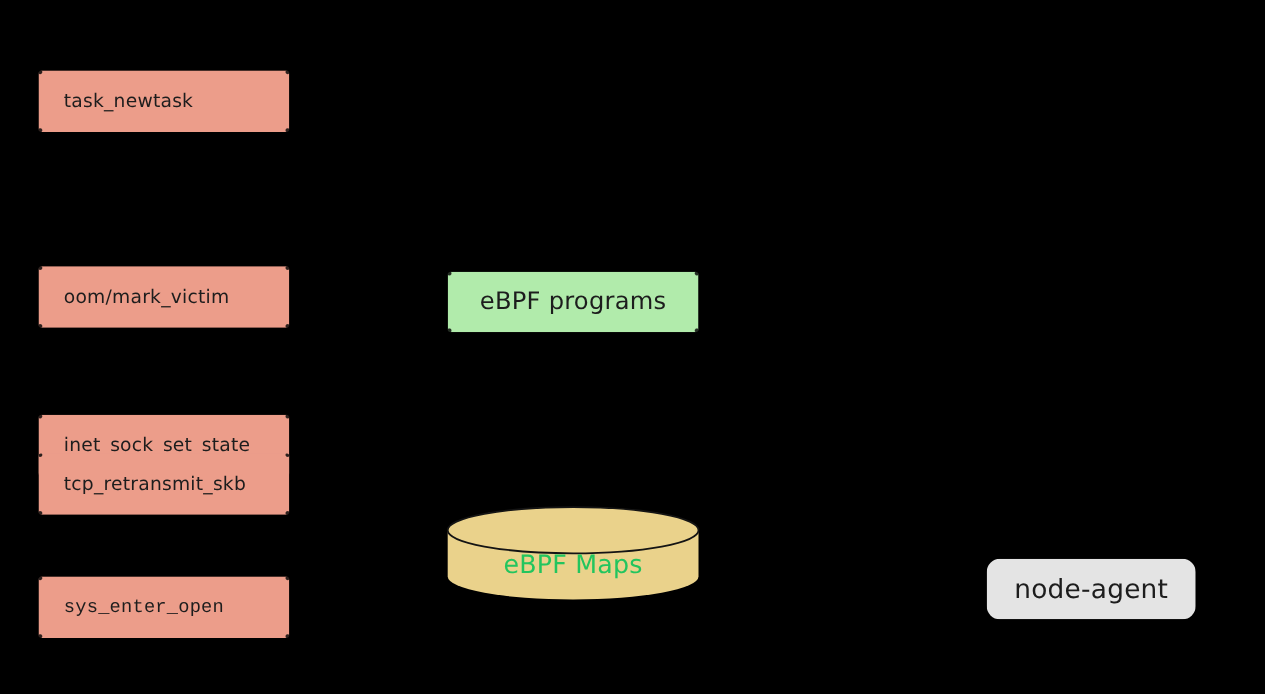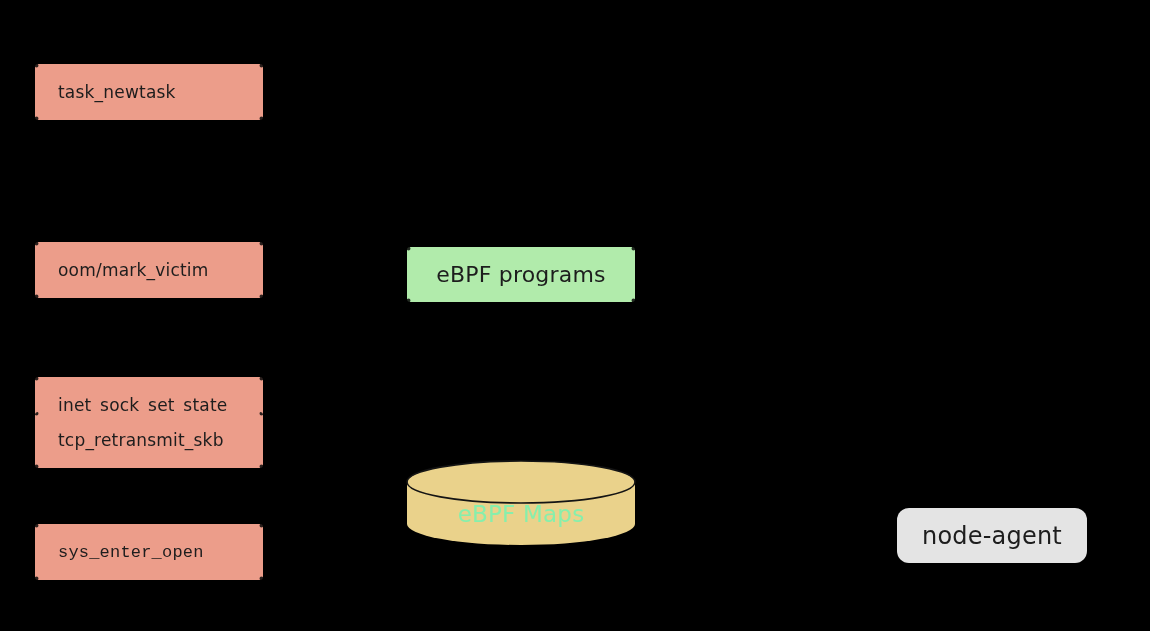--- a/index.html
+++ b/index.html
@@ -75,21 +75,21 @@
     left: 405px;
     top: 494px;
     width: 232px;
     height: 40px;
     display: flex;
     align-items: center;
     justify-content: center;
     font-size: 23px;
     font-weight: 500;
     letter-spacing: 0.2px;
-    color: #86efac;
+    color: #22c55e;
   }
 
   
   .agent {
     left: 897px;
     top: 482px;
     width: 190px;
     height: 55px;
     background-color: #E4E4E4;
     border-radius: 12px;

